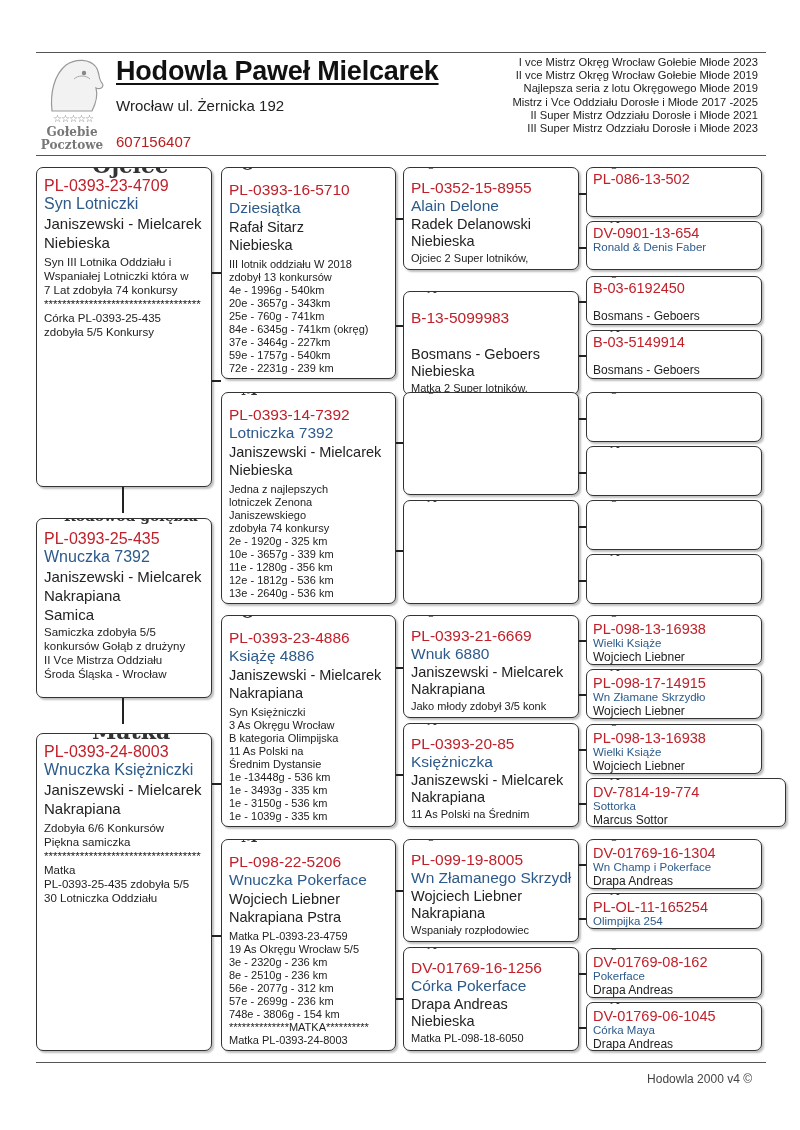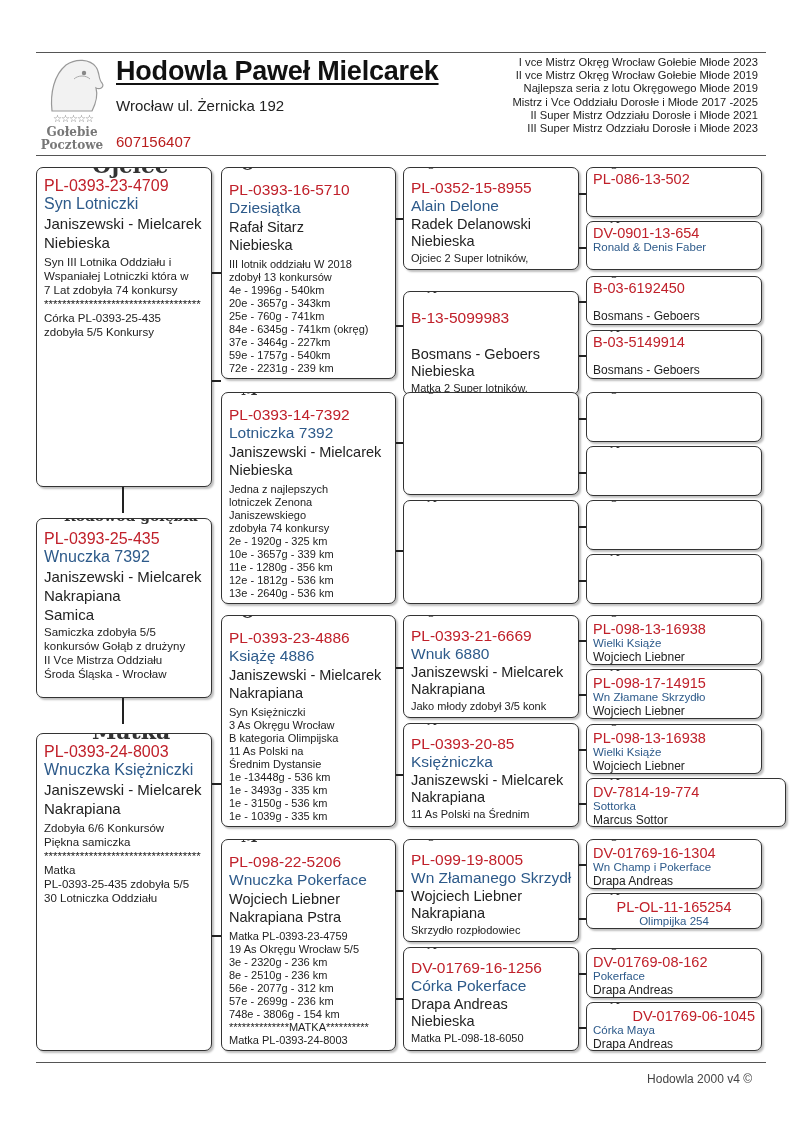--- a/index.html
+++ b/index.html
@@ -237,21 +237,21 @@
   <div class="owner">Janiszewski - Mielcarek</div>
   <div class="color">Nakrapiana</div>
   <div class="notes">11 As Polski na Średnim</div>
 </div>
 <div class="box c3" style="left:403px; top:839px; width:176px; height:103px;">
   <span class="legend lg-xs" style="left:20px;">O</span>
   <div class="ring">PL-099-19-8005</div>
   <div class="name" style="white-space:nowrap;">Wn Złamanego Skrzydł</div>
   <div class="owner">Wojciech Liebner</div>
   <div class="color">Nakrapiana</div>
-  <div class="notes">Skrzydło rozpłodowiec</div>
+  <div class="notes">Wspaniały rozpłodowiec</div>
 </div>
 <div class="box c3" style="left:403px; top:947px; width:176px; height:104px;">
   <span class="legend lg-xs" style="left:20px;">M</span>
   <div class="ring">DV-01769-16-1256</div>
   <div class="name">Córka Pokerface</div>
   <div class="owner">Drapa Andreas</div>
   <div class="color">Niebieska</div>
   <div class="notes">Matka PL-098-18-6050</div>
 </div>
 
@@ -331,33 +331,33 @@
   <div class="ring" style="margin-top:5px;">DV-7814-19-774</div>
   <div class="name">Sottorka</div>
   <div class="owner">Marcus Sottor</div>
 </div>
 <div class="box c4" style="left:586px; top:839px; width:176px; height:50px;">
   <span class="legend lg-xs" style="left:20px;">O</span>
   <div class="ring" style="margin-top:5px;">DV-01769-16-1304</div>
   <div class="name">Wn Champ i Pokerface</div>
   <div class="owner">Drapa Andreas</div>
 </div>
-<div class="box c4" style="left:586px; top:893px; width:176px; height:36px;text-align:center;">
+<div class="box c4" style="left:586px; top:893px; width:176px; height:36px;">
   <span class="legend lg-xs" style="left:20px;">M</span>
   <div class="ring" style="margin-top:5px;">PL-OL-11-165254</div>
   <div class="name">Olimpijka 254</div>
   <div class="owner">Wojciech Liebner</div>
 </div>
 <div class="box c4" style="left:586px; top:948px; width:176px; height:50px;">
   <span class="legend lg-xs" style="left:20px;">O</span>
   <div class="ring" style="margin-top:5px;">DV-01769-08-162</div>
   <div class="name">Pokerface</div>
   <div class="owner">Drapa Andreas</div>
 </div>
 <div class="box c4" style="left:586px; top:1002px; width:176px; height:49px;">
   <span class="legend lg-xs" style="left:20px;">M</span>
-  <div class="ring" style="margin-top:5px;text-align:right;">DV-01769-06-1045</div>
+  <div class="ring" style="margin-top:5px;">DV-01769-06-1045</div>
   <div class="name">Córka Maya</div>
   <div class="owner">Drapa Andreas</div>
 </div>
 
 <div class="hr" style="top:1062px;"></div>
 <div class="footer">Hodowla 2000 v4 ©</div>
 
 </body></html>

